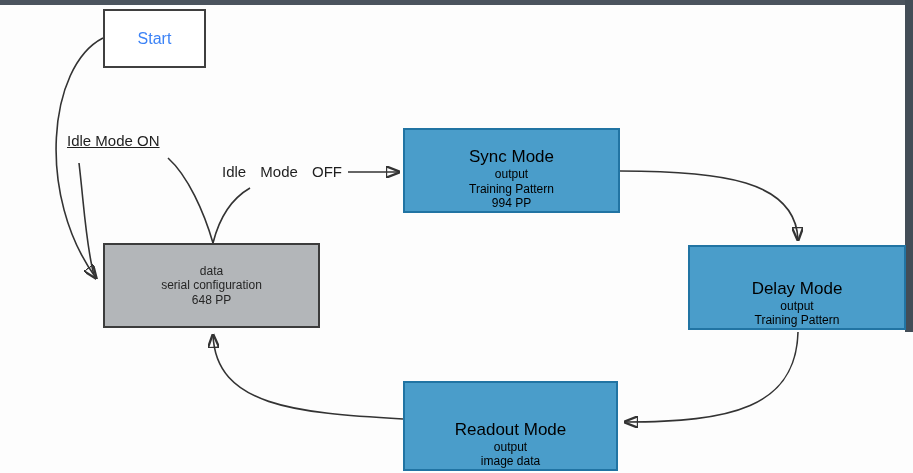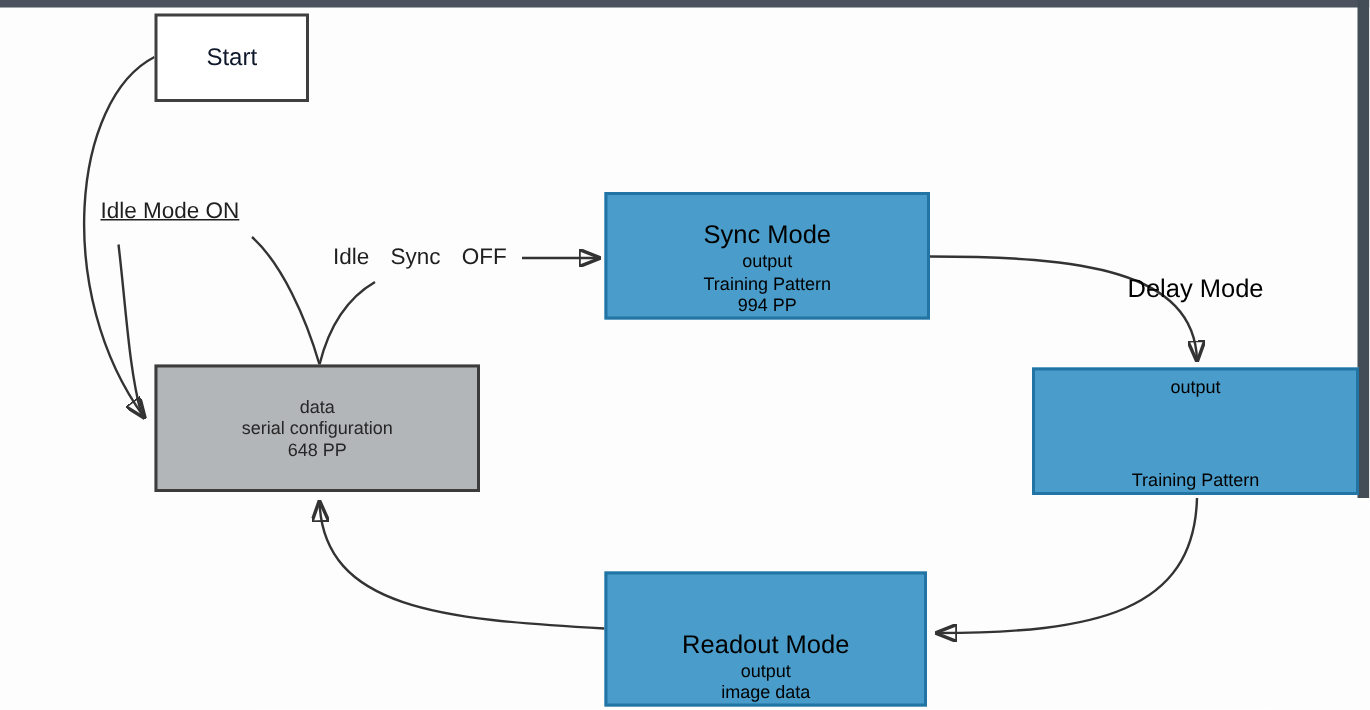--- a/index.html
+++ b/index.html
@@ -26,28 +26,28 @@
     flex-direction: column;
     align-items: center;
     justify-content: center;
     text-align: center;
   }
   .node .title { font-size: 17px; line-height: 1.25; }
   .node .line  { font-size: 12px; line-height: 1.22; }
   .node-start {
     left: 103px; top: 9px; width: 103px; height: 59px;
     background: #ffffff; border: 2px solid #3f3f3f;
-    color: #0f172a;
+    color: #3b82f6;
   }
   .node-start .title { font-size: 16px; }
   .node-blue {
     background: #4a9dca; border: 2px solid #2174a3; color: #000000; justify-content: flex-end;
   }
   .node-sync    { left: 403px; top: 128px; width: 217px; height: 85px; }
-  .node-delay   { left: 688px; top: 245px; width: 218px; height: 85px; gap: 48px; }
+  .node-delay   { left: 688px; top: 245px; width: 218px; height: 85px; }
   .node-readout { left: 403px; top: 381px; width: 215px; height: 90px; }
   .node-interface {
     left: 103px; top: 243px; width: 217px; height: 85px;
     background: #b3b6b9; border: 2px solid #3c3c3c; color: #262626;
   }
   .edge-label {
     position: absolute;
     font-size: 15px;
     color: #1f1f1f;
     white-space: nowrap;
@@ -107,15 +107,15 @@
     <div class="line">648 PP</div>
   </div>
 
   <div class="node node-blue node-readout">
     <div class="title">Readout Mode</div>
     <div class="line">output</div>
     <div class="line">image data</div>
   </div>
 
   <div class="edge-label label-idle-on">Idle Mode ON</div>
-  <div class="edge-label label-idle-off">Idle Sync OFF</div>
+  <div class="edge-label label-idle-off">Idle Mode OFF</div>
 
 </div>
 
 </body></html>

